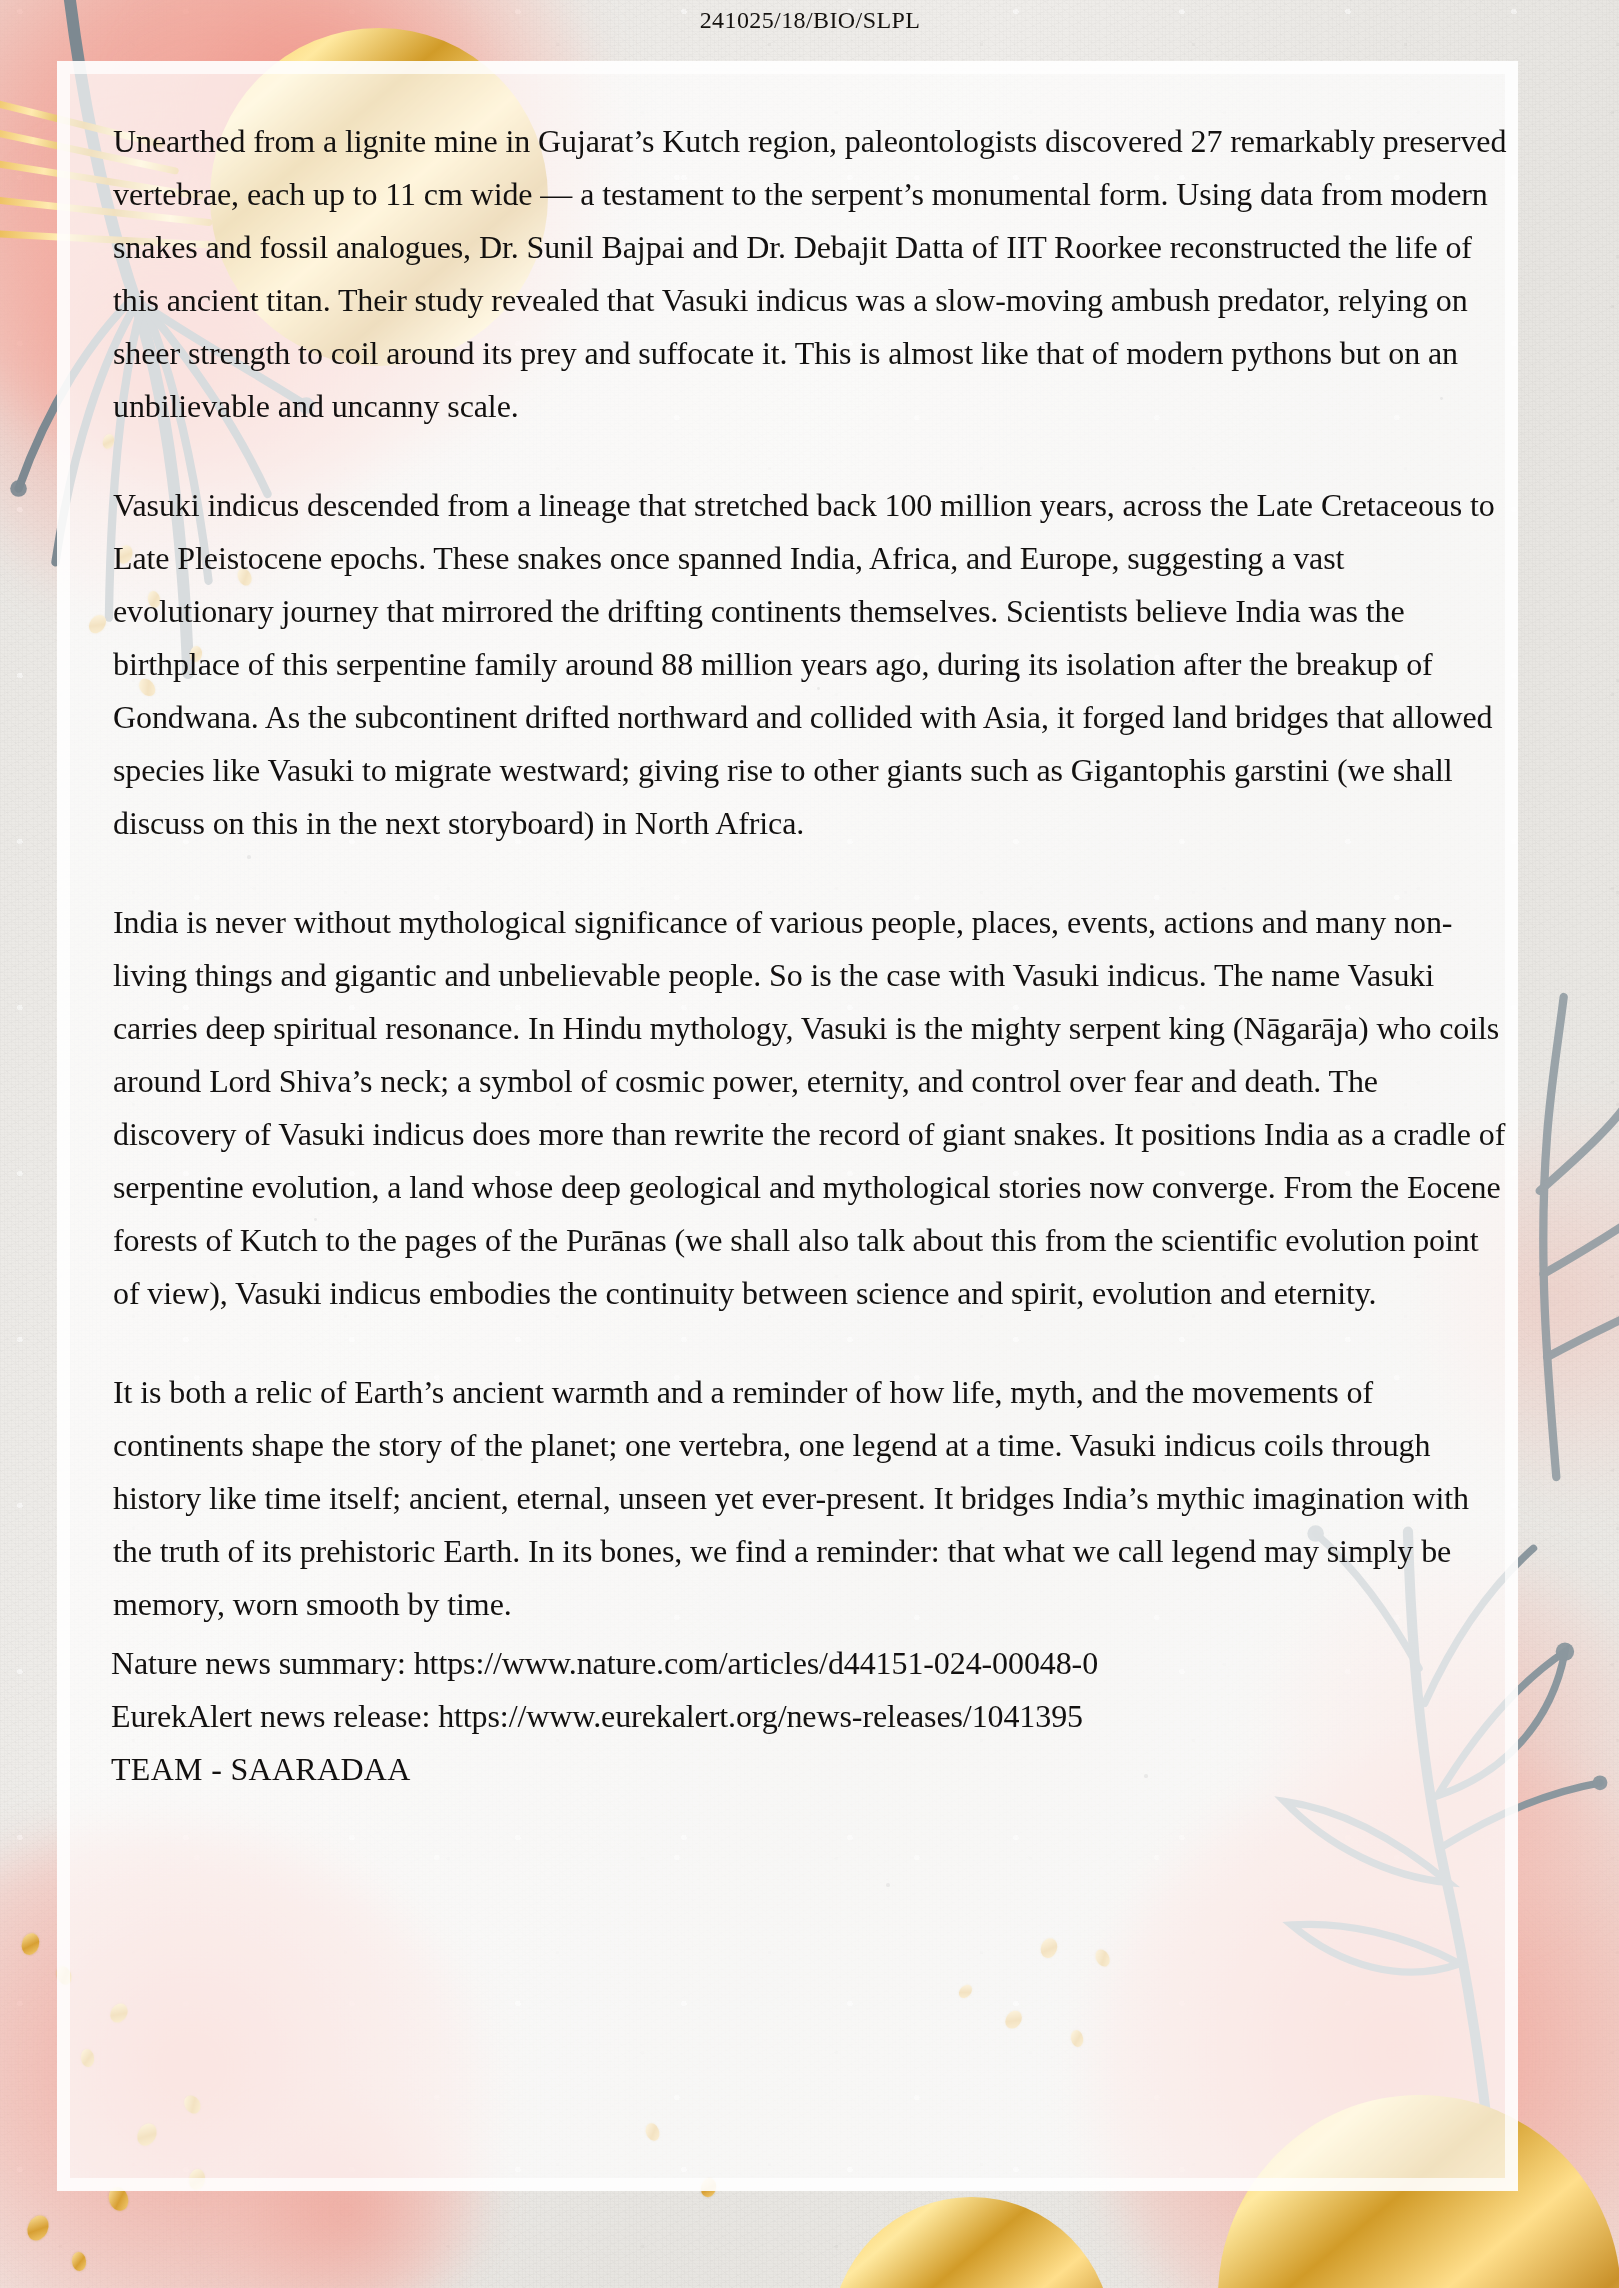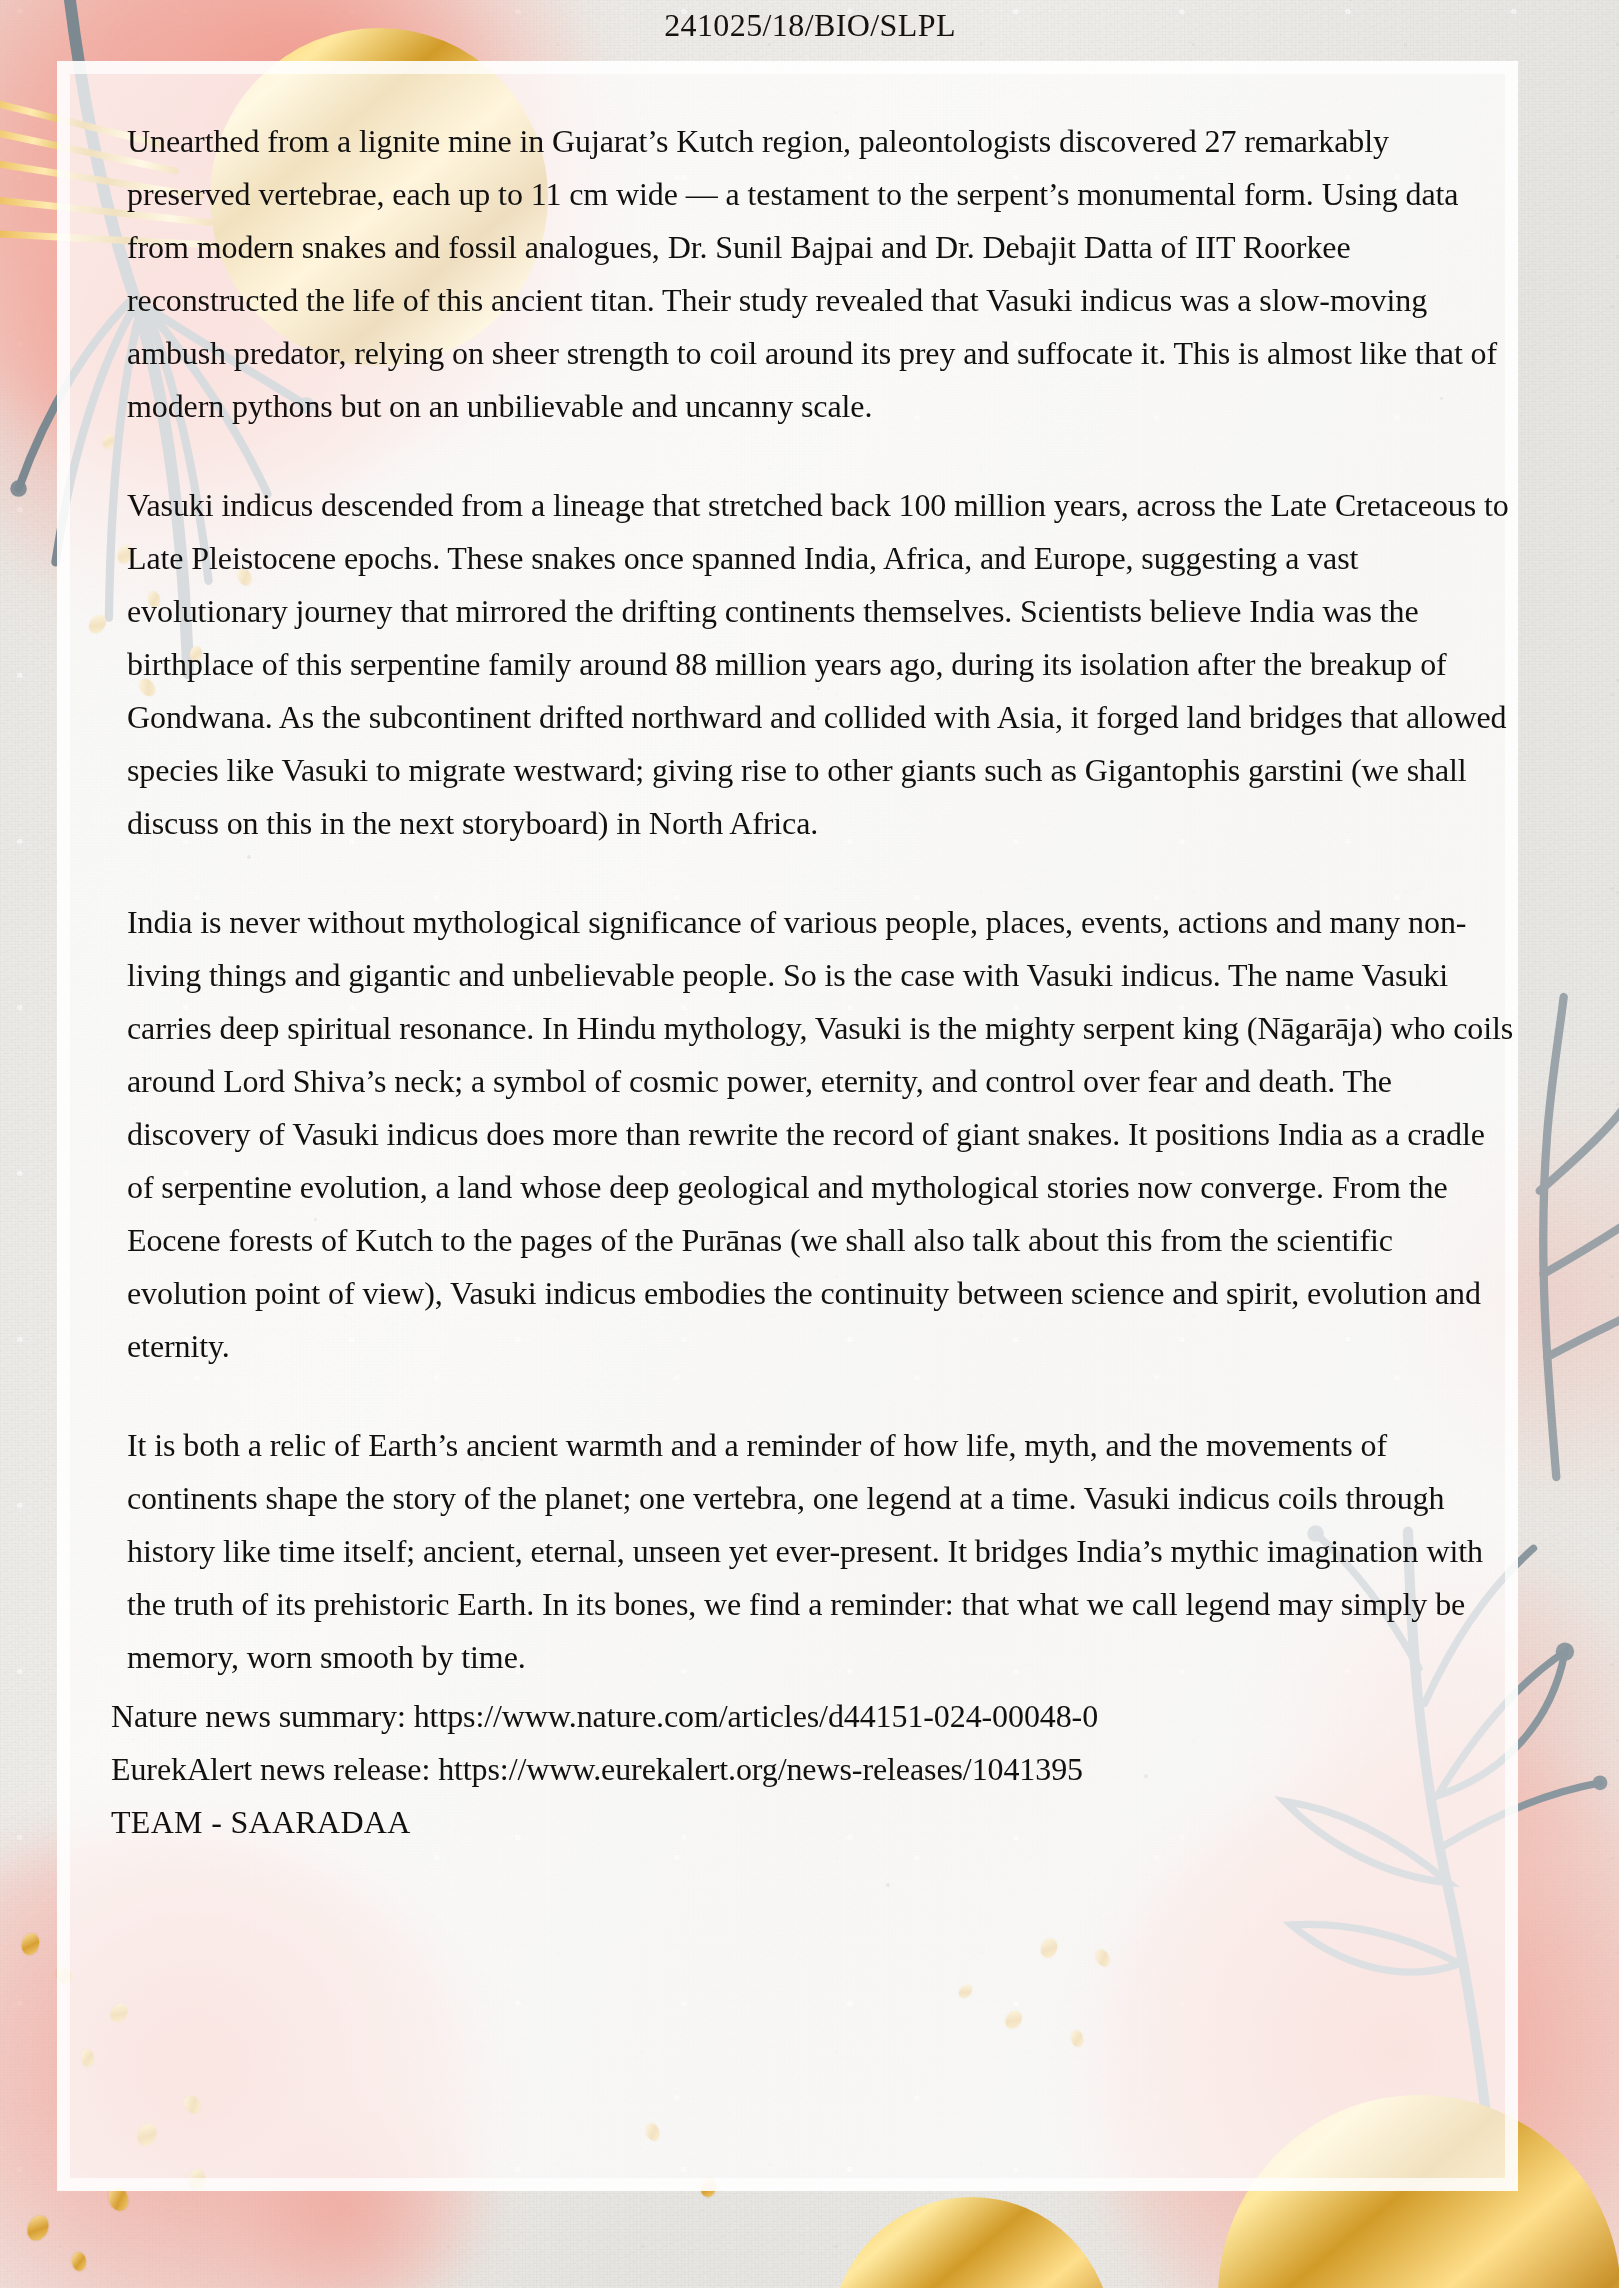--- a/index.html
+++ b/index.html
@@ -69,36 +69,36 @@
   }
   .panel-inner{
     position:absolute;inset:0;
     background:rgba(255,255,255,.26);
   }
 
   
   .doc-header{
     position:absolute;left:0;top:7.4px;width:1620px;
     text-align:center;
-    font-size:32px;letter-spacing:0.4px;color:#15120f;
+    font-size:24px;letter-spacing:0.4px;color:#15120f;
     font-family:"Liberation Serif","DejaVu Serif",serif;
   }
 
   
   .content{
     position:absolute;
     left:111px;top:115px;width:1403px;
     color:#131110;
     font-size:32px;
     line-height:53px;
     font-family:"Liberation Serif","DejaVu Serif",serif;
     font-weight:400;
     letter-spacing:-0.1px;
   }
-  .para{margin:0 0 46px 16px;max-width:1395px;}
+  .para{margin:0 0 46px 2px;max-width:1395px;}
   .para:last-of-type{margin-bottom:0;}
   .links{margin-top:5.5px;}
   .links .ln{display:block;white-space:nowrap;}
   .sign{display:block;white-space:nowrap;letter-spacing:0.3px;}
 </style>
 </head>
 <body>
 
 <div class="page"></div>
 <div class="grain"></div>

